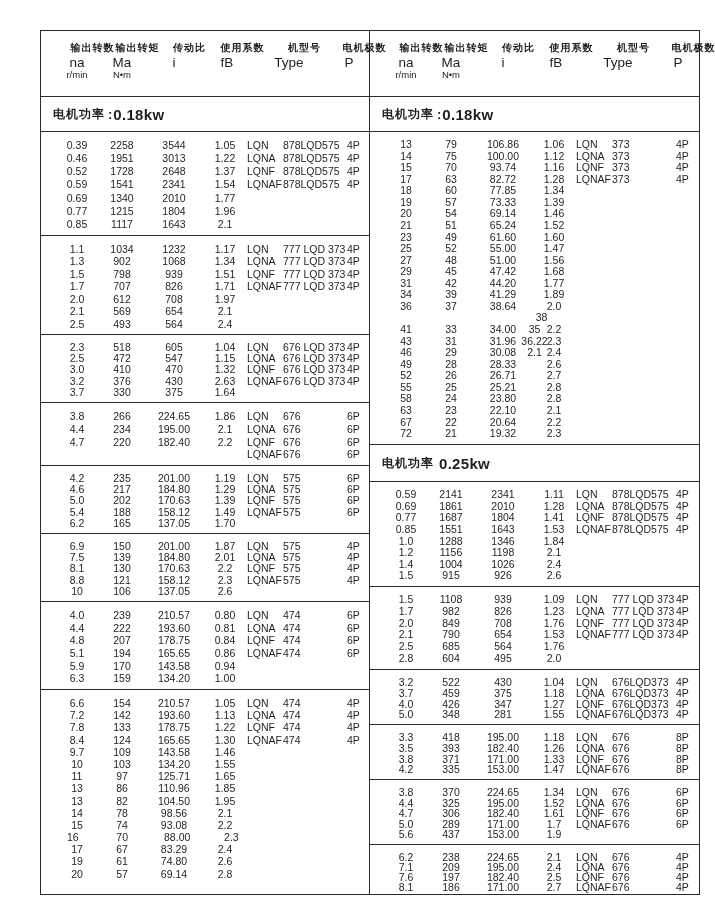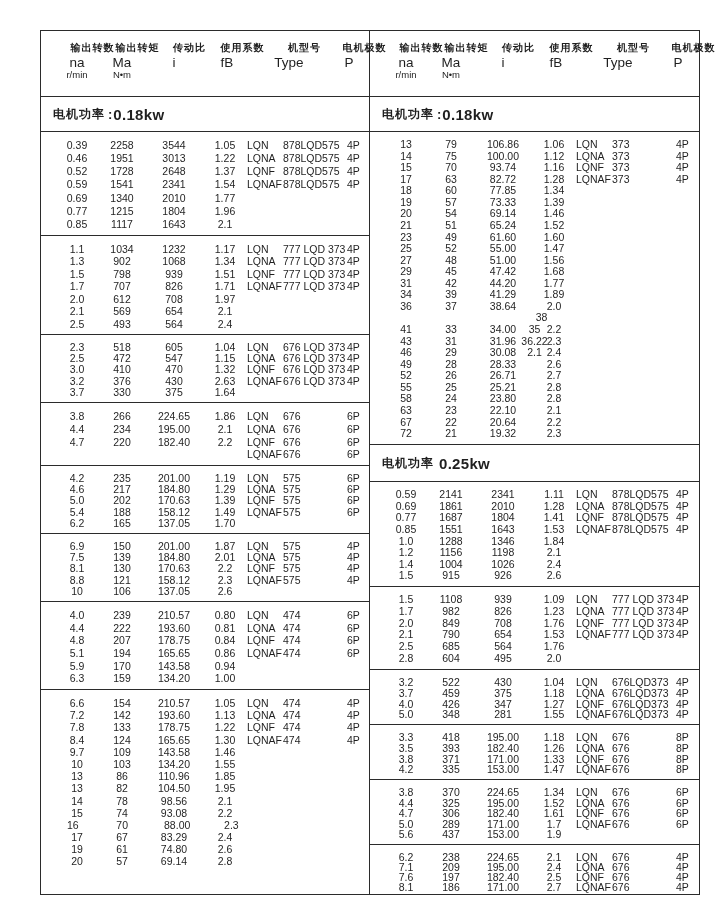--- a/index.html
+++ b/index.html
@@ -506,20 +506,29 @@
             <div class="row" style="height: 12.1875px; line-height: 12.1875px;">
               <span class="c c0">10</span>
               <span class="c c1">103</span>
               <span class="c c2">134.20</span>
               <span class="c c3">1.55</span>
               <span class="c c4"></span>
               <span class="c c5"></span>
               <span class="c c6"></span>
             </div>
             <div class="row" style="height: 12.1875px; line-height: 12.1875px;">
+              <span class="c c0">11</span>
+              <span class="c c1">97</span>
+              <span class="c c2">125.71</span>
+              <span class="c c3">1.65</span>
+              <span class="c c4"></span>
+              <span class="c c5"></span>
+              <span class="c c6"></span>
+            </div>
+            <div class="row" style="height: 12.1875px; line-height: 12.1875px;">
               <span class="c c0">13</span>
               <span class="c c1">86</span>
               <span class="c c2">110.96</span>
               <span class="c c3">1.85</span>
               <span class="c c4"></span>
               <span class="c c5"></span>
               <span class="c c6"></span>
             </div>
             <div class="row" style="height: 12.1875px; line-height: 12.1875px;">
               <span class="c c0">13</span>

